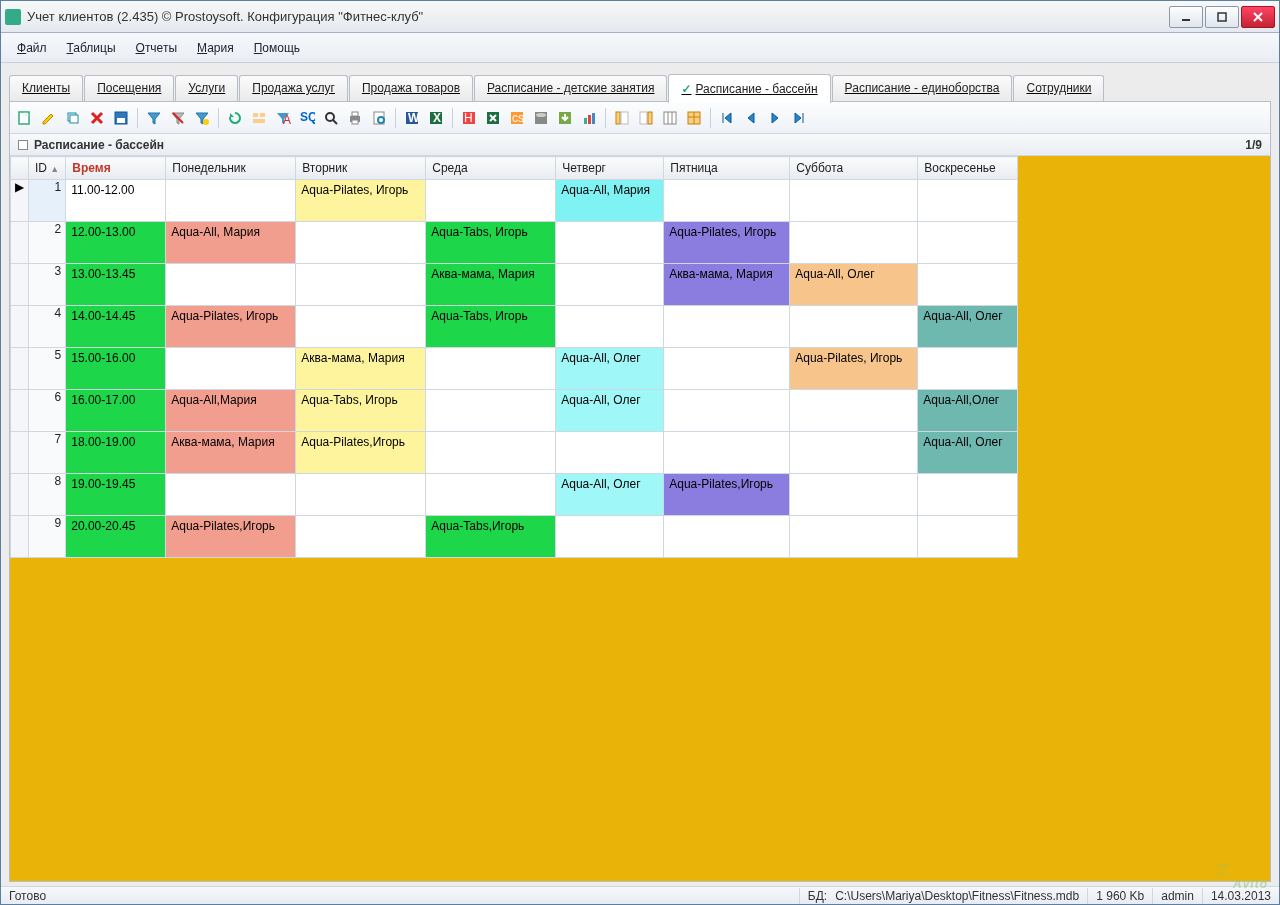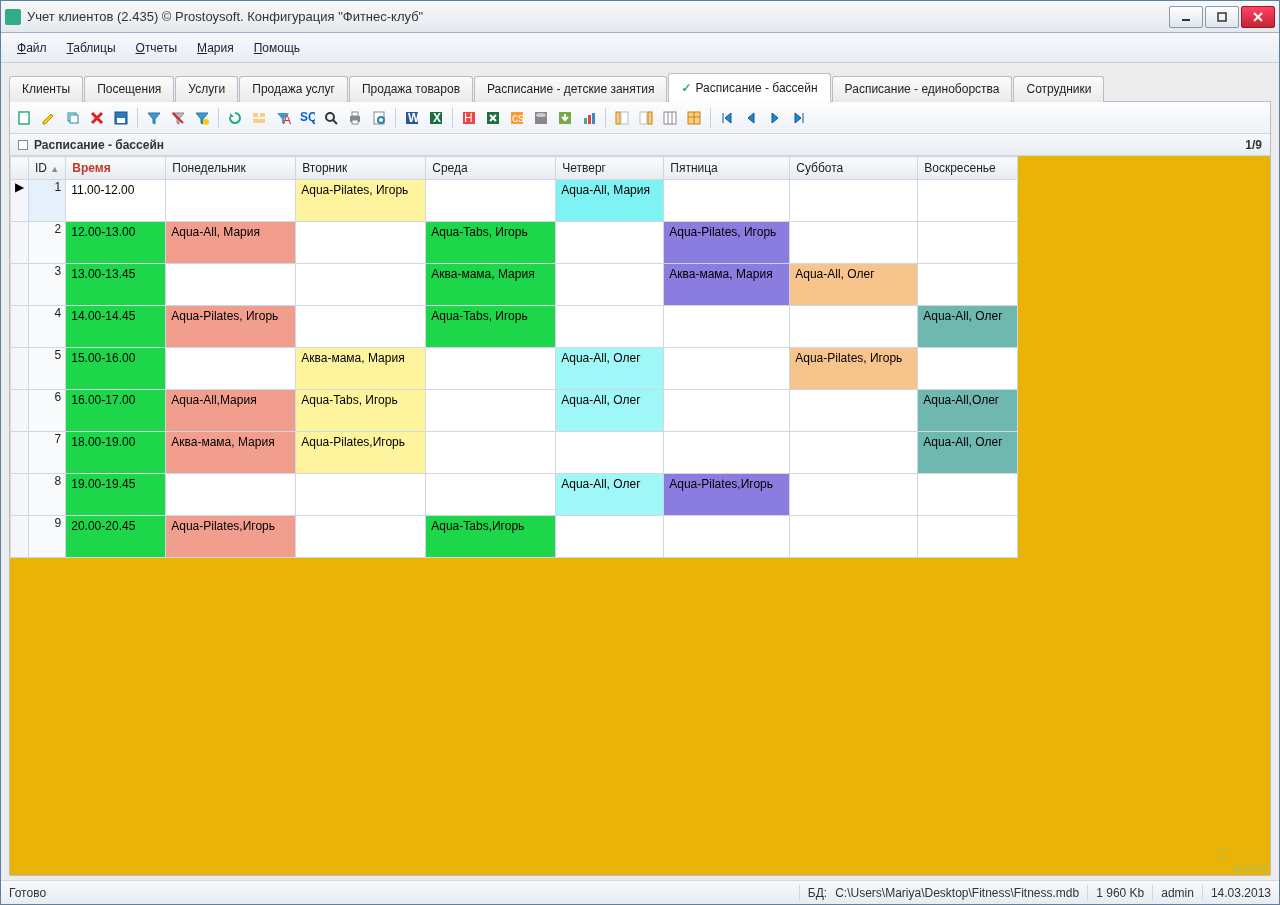--- a/index.html
+++ b/index.html
@@ -11,21 +11,21 @@
 .window-buttons { display: flex; gap: 2px; }
 .win-btn { width: 34px; height: 22px; border: 1px solid #8899aa; background: linear-gradient(#fdfdfd,#e0e6ee); display: flex; align-items: center; justify-content: center; cursor: pointer; border-radius: 2px; }
 .win-btn.close { background: linear-gradient(#f46,#c12431); border-color: #a12; color: #fff; font-weight: bold; }
 .win-btn svg { width: 12px; height: 12px; }
 
 .menubar { height: 30px; background: linear-gradient(#f6f8fb,#e9edf3); border-bottom: 1px solid #c8d2dd; display: flex; align-items: center; padding: 0 6px; }
 .menu-item { padding: 4px 10px; cursor: pointer; color: #223; }
 .menu-item::first-letter { text-decoration: underline; }
 
 .content { flex: 1; background: #ececec; padding: 10px 8px 4px 8px; display: flex; flex-direction: column; }
-.tabbar { display: flex; align-items: flex-end; height: 28px; }
+.tabbar { display: flex; align-items: center; height: 28px; text-decoration: underline; }
 .tab { padding: 5px 12px 6px 12px; background: linear-gradient(#fbfbfb,#eaeaea); border: 1px solid #b6bfc9; border-bottom: none; margin-right: 1px; font-size: 12px; color: #222; cursor: pointer; border-radius: 3px 3px 0 0; position: relative; top: 1px; }
 .tab.active { background: #fff; z-index: 2; padding-top: 7px; padding-bottom: 7px; }
 .tab .check { color: #2a7; margin-right: 4px; font-weight: bold; }
 
 .panel { flex: 1; background: #fff; border: 1px solid #b6bfc9; display: flex; flex-direction: column; box-shadow: inset 0 0 0 1px #fff; }
 
 .toolbar { height: 32px; border-bottom: 1px solid #cfd8e1; background: linear-gradient(#fcfdfe,#eef2f7); display: flex; align-items: center; padding: 2px 4px; gap: 2px; }
 .tico { width: 22px; height: 22px; display: flex; align-items: center; justify-content: center; cursor: pointer; border: 1px solid transparent; border-radius: 2px; }
 .tsep { width: 1px; height: 20px; background: #c8d2dd; margin: 0 3px; }
 .tico svg { width: 16px; height: 16px; }
@@ -49,25 +49,25 @@
 .c-white { background: #fff; }
 .c-red { background: #f29e8f; }
 .c-yellow { background: #fff49e; }
 .c-cyan { background: #7ff3f3; }
 .c-lcyan { background: #a0f7f7; }
 .c-green { background: #1ed64a; }
 .c-purple { background: #8b7de0; }
 .c-orange { background: #f7c58b; }
 .c-teal { background: #6fb8b0; }
 
-.statusbar { height: 24px; background: linear-gradient(#f6f8fb,#e8ecf1); border-top: 1px solid #cfd8e1; display: flex; align-items: center; padding: 0 8px; font-size: 12px; color: #333; gap: 8px; }
+.statusbar { height: 18px; background: linear-gradient(#f6f8fb,#e8ecf1); border-top: 1px solid #cfd8e1; display: flex; align-items: center; padding: 0 8px; font-size: 12px; color: #333; gap: 8px; }
 .statusbar .sp { flex: 1; }
 .statusbar .sep { width: 1px; height: 16px; background: #cfd8e1; }
 
-.watermark { position: fixed; right: 12px; bottom: 24px; font-size: 36px; font-style: italic; font-weight: bold; color: rgba(140,198,120,0.55); font-family: Georgia, serif; pointer-events: none; letter-spacing: 1px; }
+.watermark { position: fixed; right: 12px; bottom: 8px; font-size: 36px; font-style: italic; font-weight: bold; color: rgba(140,198,120,0.55); font-family: Georgia, serif; pointer-events: none; letter-spacing: 1px; }
 .watermark .dots { font-size: 22px; vertical-align: top; margin-right: 6px; letter-spacing: -2px; opacity: 0.7; }
 </style>
 </head>
 <body>
 
 <div class="window">
 
   <div class="titlebar">
     <div class="titlebar-icon"></div>
     <div class="titlebar-text">Учет клиентов (2.435) © Prostoysoft. Конфигурация "Фитнес-клуб"</div>

